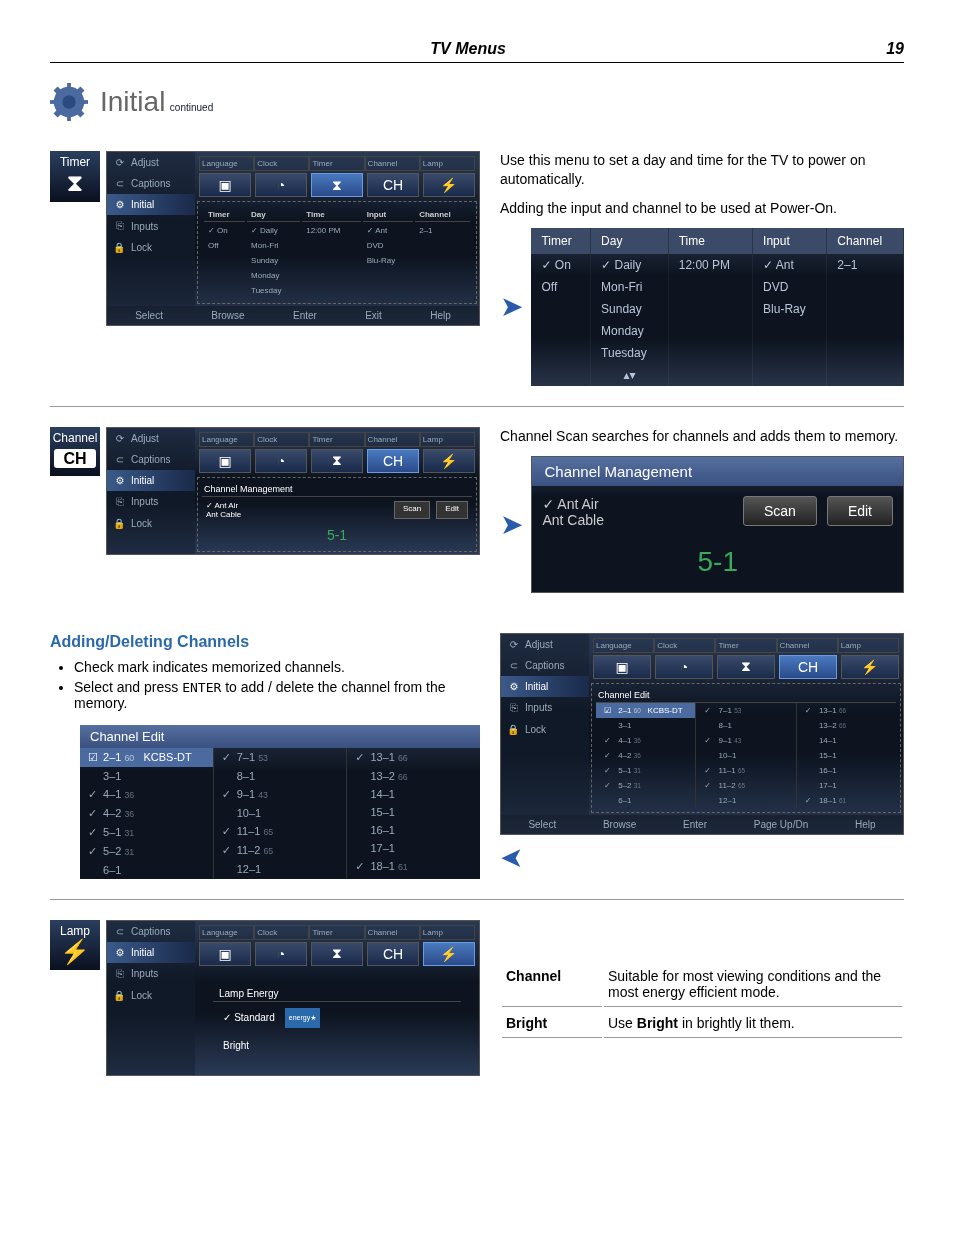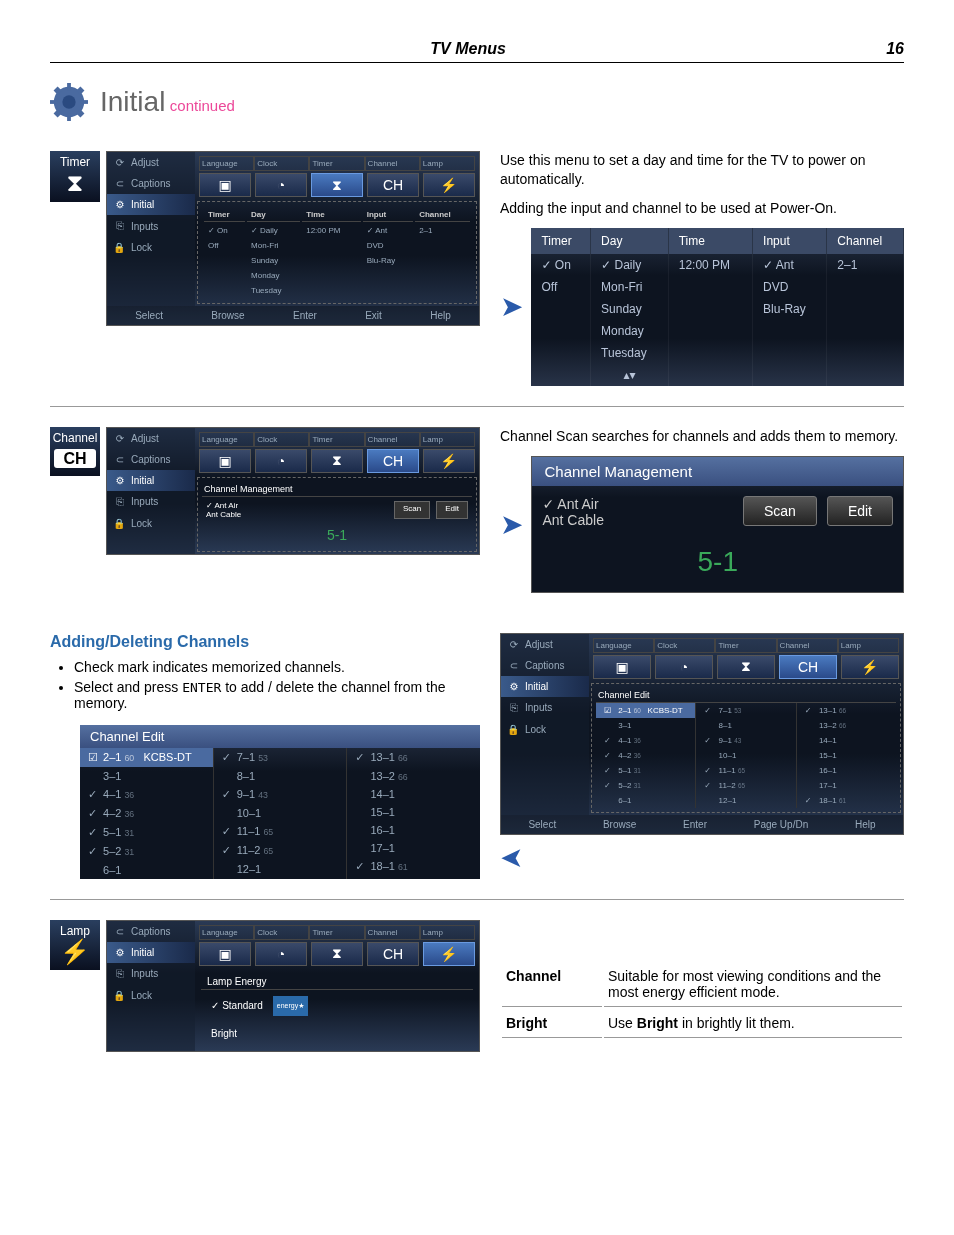--- a/index.html
+++ b/index.html
@@ -2,42 +2,42 @@
 <html><head>
 <meta charset="utf-8">
 <style>
 *{margin:0;padding:0;box-sizing:border-box}
 body{font-family:Arial,Helvetica,sans-serif;background:#fff;color:#000;width:954px;padding:40px 50px}
 .page-header{display:flex;justify-content:space-between;border-bottom:1px solid #000;padding-bottom:4px;margin-bottom:20px;font-weight:bold;font-style:italic}
 .title-row{display:flex;align-items:center;gap:12px;margin-bottom:30px}
 .gear-icon{width:38px;height:38px}
 .gear-icon svg{width:100%;height:100%}
 .title-main{font-size:28px;font-weight:300;color:#666}
-.title-sub{font-size:15px;color:#ec4899}
+.title-sub{font-size:10px;color:#0f172a}
 .section{display:flex;gap:20px;margin-bottom:20px;padding-bottom:20px;border-bottom:1px solid #999}
 .section.nb{border-bottom:none}
 .left-col{flex:0 0 430px}
 .right-col{flex:1}
 .icon-box{width:50px;background:linear-gradient(#2a3f5f,#0a1020);color:#fff;text-align:center;padding:4px 0;margin-right:6px;float:left}
 .icon-label{font-size:12px}
 .icon-glyph{font-size:24px;line-height:1.2}
 .osd{background:linear-gradient(#2a3a55,#0d1420 40%,#0d1420 60%,#2a3a55);border:1px solid #555;color:#fff;font-size:9px;min-height:100px;overflow:hidden}
 .osd-row{display:flex}
 .osd-sidebar{width:88px;background:rgba(20,30,45,.5)}
 .osd-sidebar-item{display:flex;align-items:center;gap:4px;padding:5px 6px;font-size:10px;color:#9ab}
 .osd-sidebar-item.active{background:linear-gradient(90deg,#3a5a8a,#1a2a4a);color:#fff}
 .osd-sidebar-icon{width:14px;text-align:center}
 .osd-main{flex:1;padding:0}
 .osd-tabs{display:flex;padding:4px 4px 0;gap:0}
 .osd-tab{flex:1;text-align:left;font-size:8px;padding:2px;border:1px solid #444;color:#9ab}
 .osd-icon-row{display:flex;padding:2px 4px;gap:4px}
 .osd-icon{flex:1;height:24px;background:linear-gradient(#3a4a6a,#1a2a4a);border:1px solid #555;display:flex;align-items:center;justify-content:center;font-size:14px;color:#fff}
 .osd-icon.active{background:linear-gradient(#4a7ac0,#2a4a8a);border-color:#6a9ae0}
 .osd-content{padding:4px;border:1px dashed #666;margin:2px}
-.osd-content-plain{padding:4px;margin:2px}
+.osd-content-plain{padding:4px;margin:14px}
 .osd-table{width:100%;font-size:8px}
 .osd-table th{text-align:left;padding:2px 4px;color:#ccc;border-bottom:1px solid #444}
 .osd-table td{padding:2px 4px;color:#9ab}
 .osd-footer{display:flex;justify-content:space-around;padding:4px;font-size:10px;color:#9ab;background:rgba(0,0,0,.3)}
 .detail-table{width:100%;background:linear-gradient(#283348,#0d1420 30%,#0d1420 70%,#283348);color:#fff;font-size:12px;border-collapse:collapse}
 .detail-table th{background:#3b4a66;padding:6px 10px;text-align:left;font-weight:normal;border-right:1px solid #2a3548}
 .detail-table td{padding:4px 10px;color:#b8c4d8;border-right:1px solid rgba(255,255,255,.05)}
 .check{color:#fff}
 .cm-panel{background:linear-gradient(#283348,#0d1420 30%,#0d1420);color:#fff;border:1px solid #555}
 .cm-header{background:linear-gradient(#5570a0,#3a5080);padding:6px 12px;font-size:15px}
@@ -63,21 +63,21 @@
 .lamp-table td{padding:6px 4px;vertical-align:top;border-bottom:1px solid #999}
 .lamp-table td:first-child{font-weight:bold;width:100px}
 .body-text{font-size:14px;margin-bottom:10px;line-height:1.35}
 </style>
 </head>
 <body>
 
 <div class="page-header">
   <span></span>
   <span>TV Menus</span>
-  <span>16</span>
+  <span>19</span>
 </div>
 
 <div class="title-row">
   <div class="gear-icon">
     <svg viewBox="0 0 40 40">
         <circle cx="20" cy="20" r="16" fill="#4a6aa0"></circle>
         <circle cx="20" cy="20" r="7" fill="#2a4a80"></circle>
         <g fill="#4a6aa0">
           <rect x="18" y="0" width="4" height="8"></rect>
           <rect x="18" y="32" width="4" height="8"></rect>

